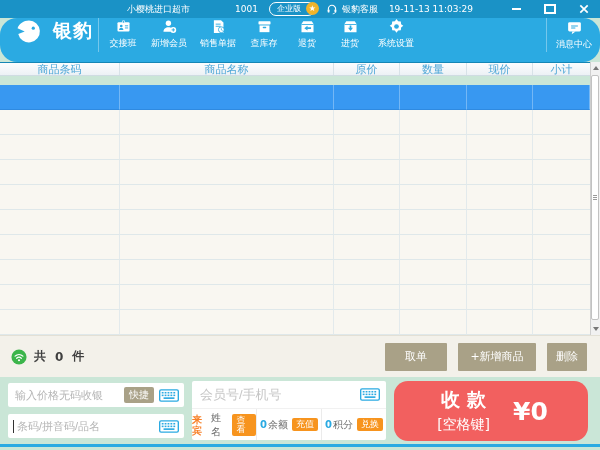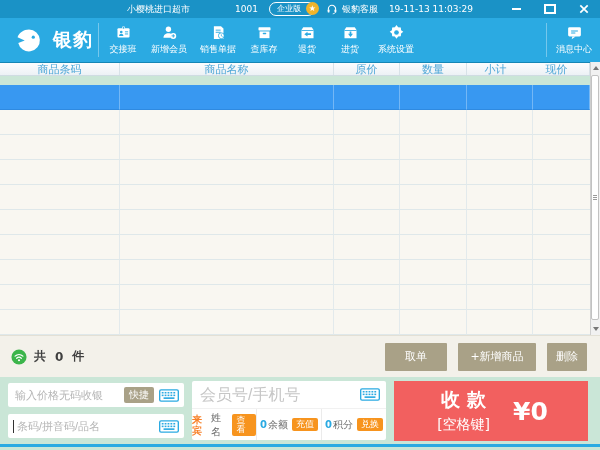--- a/index.html
+++ b/index.html
@@ -16,21 +16,21 @@
   .badge .star{position:absolute;right:-5px;top:-1px;width:13px;height:13px;border-radius:50%;
                background:#f0b42b;color:#fff;font-size:8px;line-height:13px;text-align:center;}
   .support{display:flex;align-items:center;gap:4px;}
   .win-controls{position:absolute;right:10px;top:0;height:18px;display:flex;gap:22px;align-items:center;}
   .wc{width:12px;height:12px;display:flex;align-items:center;justify-content:center;cursor:pointer;}
   .wc-min i{display:block;width:9px;height:2px;background:#fff;}
   .wc-max i{display:block;width:8px;height:6px;border:2px solid #fff;}
 
   
   .toolbar{position:absolute;top:18px;left:0;right:0;height:44px;background:#2baae2;
-           display:flex;align-items:center;}
+           display:flex;align-items:flex-start;border-radius:17px;}
   .brand{display:flex;align-items:center;gap:5px;margin-left:10px;width:88px;}
   .brand-text{color:#fff;font-size:19px;font-weight:bold;letter-spacing:1px;}
   .tdivider{width:1px;height:34px;background:rgba(255,255,255,.35);}
   .tool-items{display:flex;gap:13px;margin-left:9px;}
   .titem{display:flex;flex-direction:column;align-items:center;gap:2px;color:#fff;
          font-size:9px;cursor:pointer;min-width:30px;}
   .titem svg{width:17px;height:17px;display:block;}
   .tool-right{position:absolute;right:8px;display:flex;gap:3px;align-items:center;}
   .tool-right .tdivider{margin-right:6px;}
 
@@ -82,34 +82,34 @@
              padding:0 5px;margin-bottom:7px;box-sizing:border-box;}
   .input-box input{border:none;outline:none;flex:1;min-width:0;font-size:11px;color:#333;background:transparent;}
   .input-box input::placeholder{color:#b5b5b5;}
   .caret{width:1px;height:13px;background:#333;margin-right:1px;flex:none;}
   .kb-icon{flex:none;width:20px;height:13px;display:block;cursor:pointer;}
   .quick-btn{flex:none;background:#a9a187;color:#fff;font-size:10px;padding:3px 5px;border-radius:2px;
              margin-right:5px;cursor:pointer;line-height:10px;}
 
   .member-card{position:absolute;left:192px;top:4px;width:194px;height:59px;background:#fff;border-radius:2px;}
   .member-input{display:flex;align-items:center;height:27px;padding:0 6px;border-bottom:1px solid #f1f1f1;}
-  .member-input input{border:none;outline:none;flex:1;min-width:0;font-size:16px;color:#ef4444;}
+  .member-input input{border:none;outline:none;flex:1;min-width:0;font-size:13px;color:#ef4444;}
   .member-input input::placeholder{color:#c6c6c6;}
   .member-row{display:flex;height:31px;}
   .mcol{flex:1;display:flex;flex-direction:row;align-items:center;justify-content:center;
         border-left:1px solid #ebebeb;gap:1px;}
   .mcol:first-child{border-left:none;}
   .mval{font-size:10px;font-weight:bold;line-height:11px;}
   .mval.orange{color:#f7822c;}
   .mval.blue{color:#2baae2;}
   .mlabel-row{display:flex;align-items:center;gap:4px;font-size:10px;color:#666;}
   .obtn{background:#f7941e;color:#fff;font-size:9px;padding:2px 4px;border-radius:2px;cursor:pointer;line-height:9px;}
 
   .pay-button{position:absolute;left:394px;top:4px;width:194px;height:60px;background:#f2605f;
-              border-radius:0;display:flex;align-items:center;justify-content:center;gap:20px;
+              border-radius:14px;display:flex;align-items:center;justify-content:center;gap:20px;
               color:#fff;cursor:pointer;}
   .pay-left{display:flex;flex-direction:column;align-items:center;}
   .pay-label{font-size:19px;font-weight:bold;letter-spacing:7px;margin-left:7px;line-height:20px;}
   .pay-hint{font-size:14px;margin-top:7px;}
   .pay-amount{font-size:25px;font-weight:bold;}
 </style>
 </head>
 <body>
 
 <div class="app">
@@ -235,22 +235,22 @@
         <span>消息中心</span>
       </div>
     </div>
   </div>
 
   <div class="grid-header">
     <div class="hcell c0">商品条码</div>
     <div class="hcell c1">商品名称</div>
     <div class="hcell c2">原价</div>
     <div class="hcell c3">数量</div>
+    <div class="hcell c4">现价</div>
     <div class="hcell c5">小计</div>
-    <div class="hcell c4">现价</div>
   </div>
 
   <div class="grid-body">
       <div class="trow selected">
         <div class="tcell" style="width: 120px;"></div>
         <div class="tcell" style="width: 214px;"></div>
         <div class="tcell" style="width: 66px;"></div>
         <div class="tcell" style="width: 67px;"></div>
         <div class="tcell" style="width: 66px;"></div>
         <div class="tcell" style="width: 57px;"></div>

